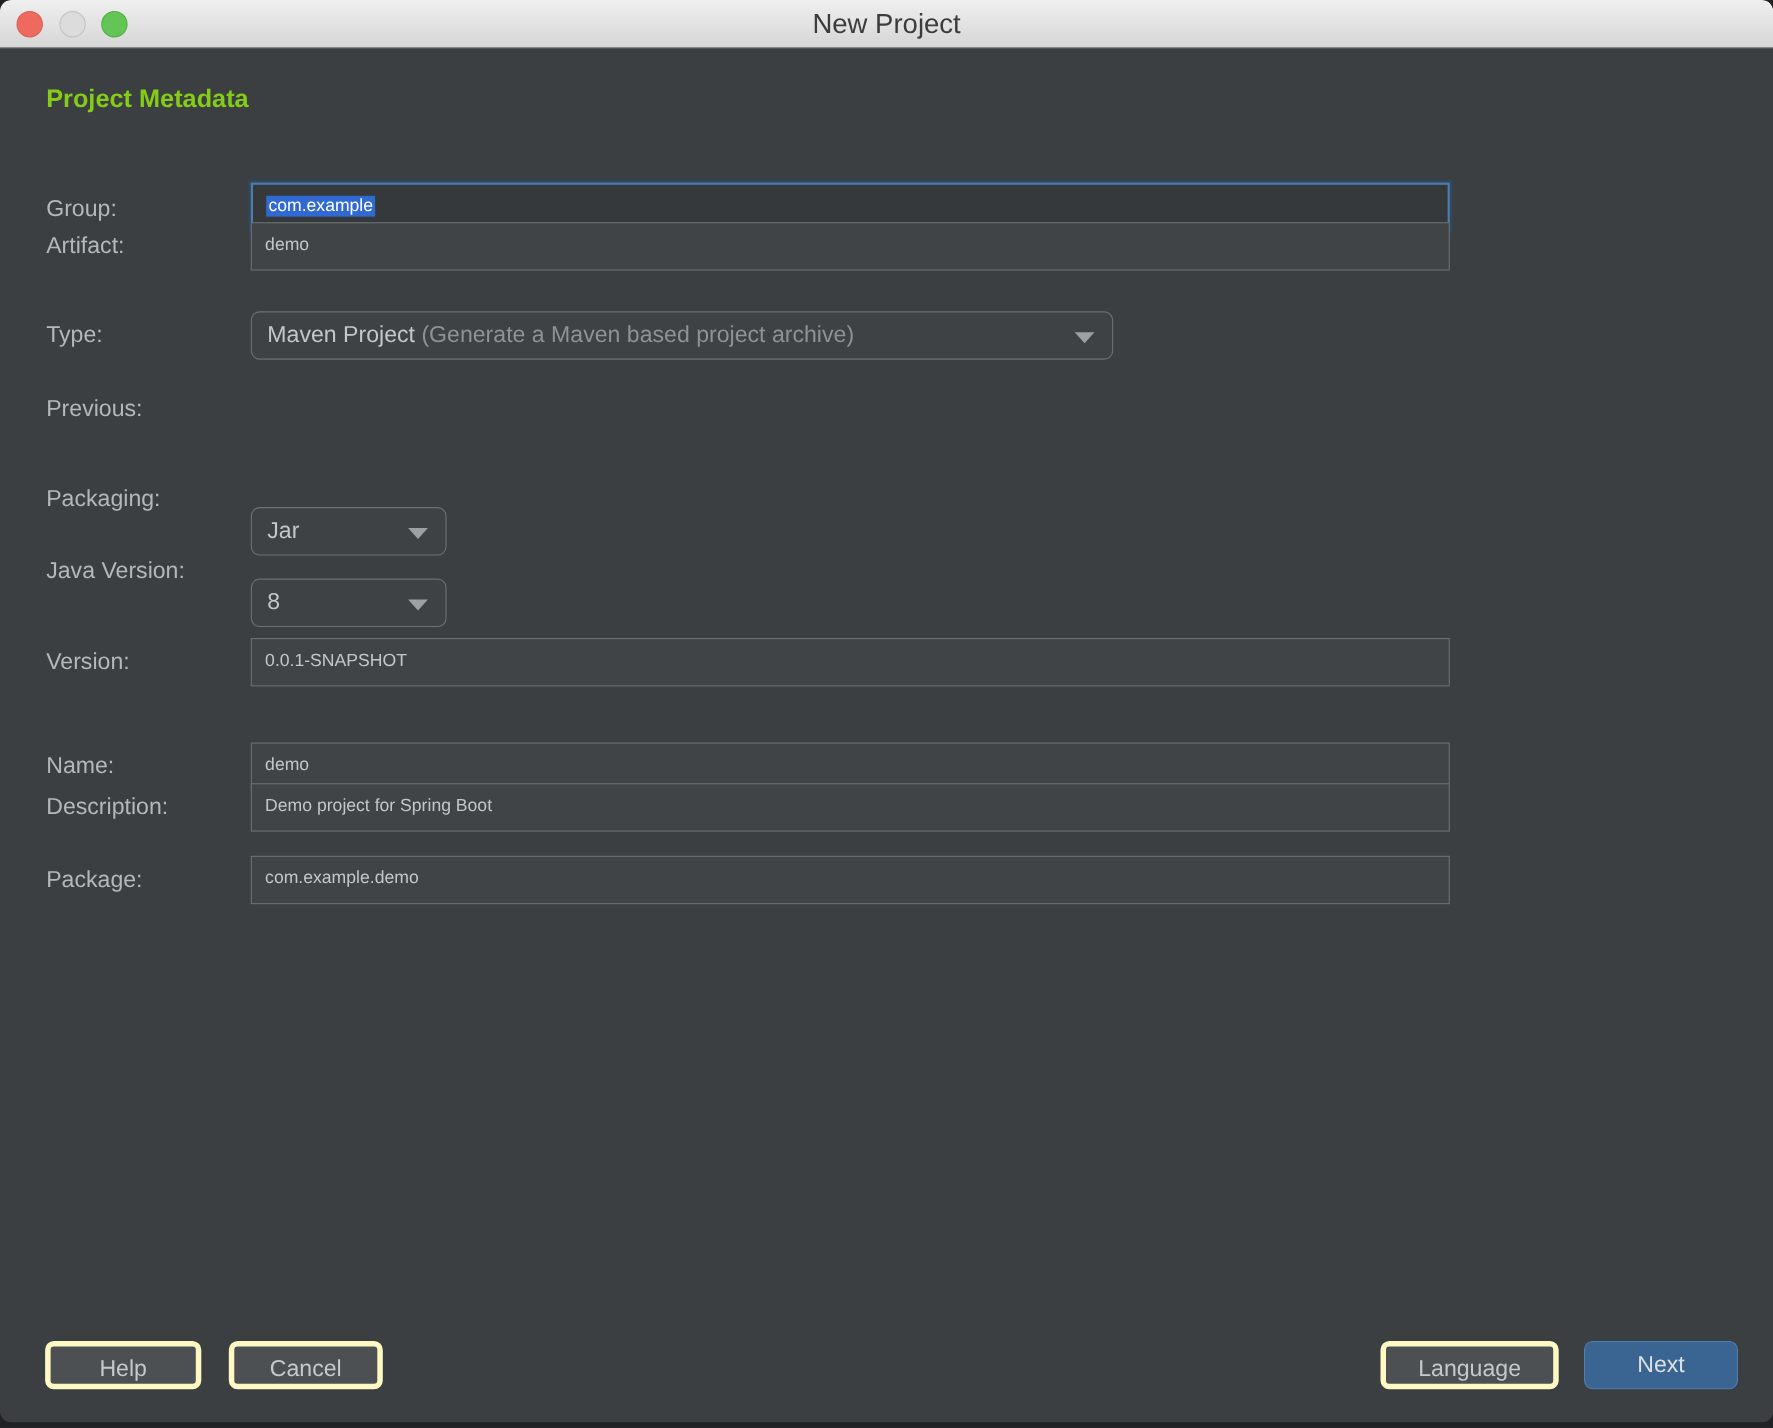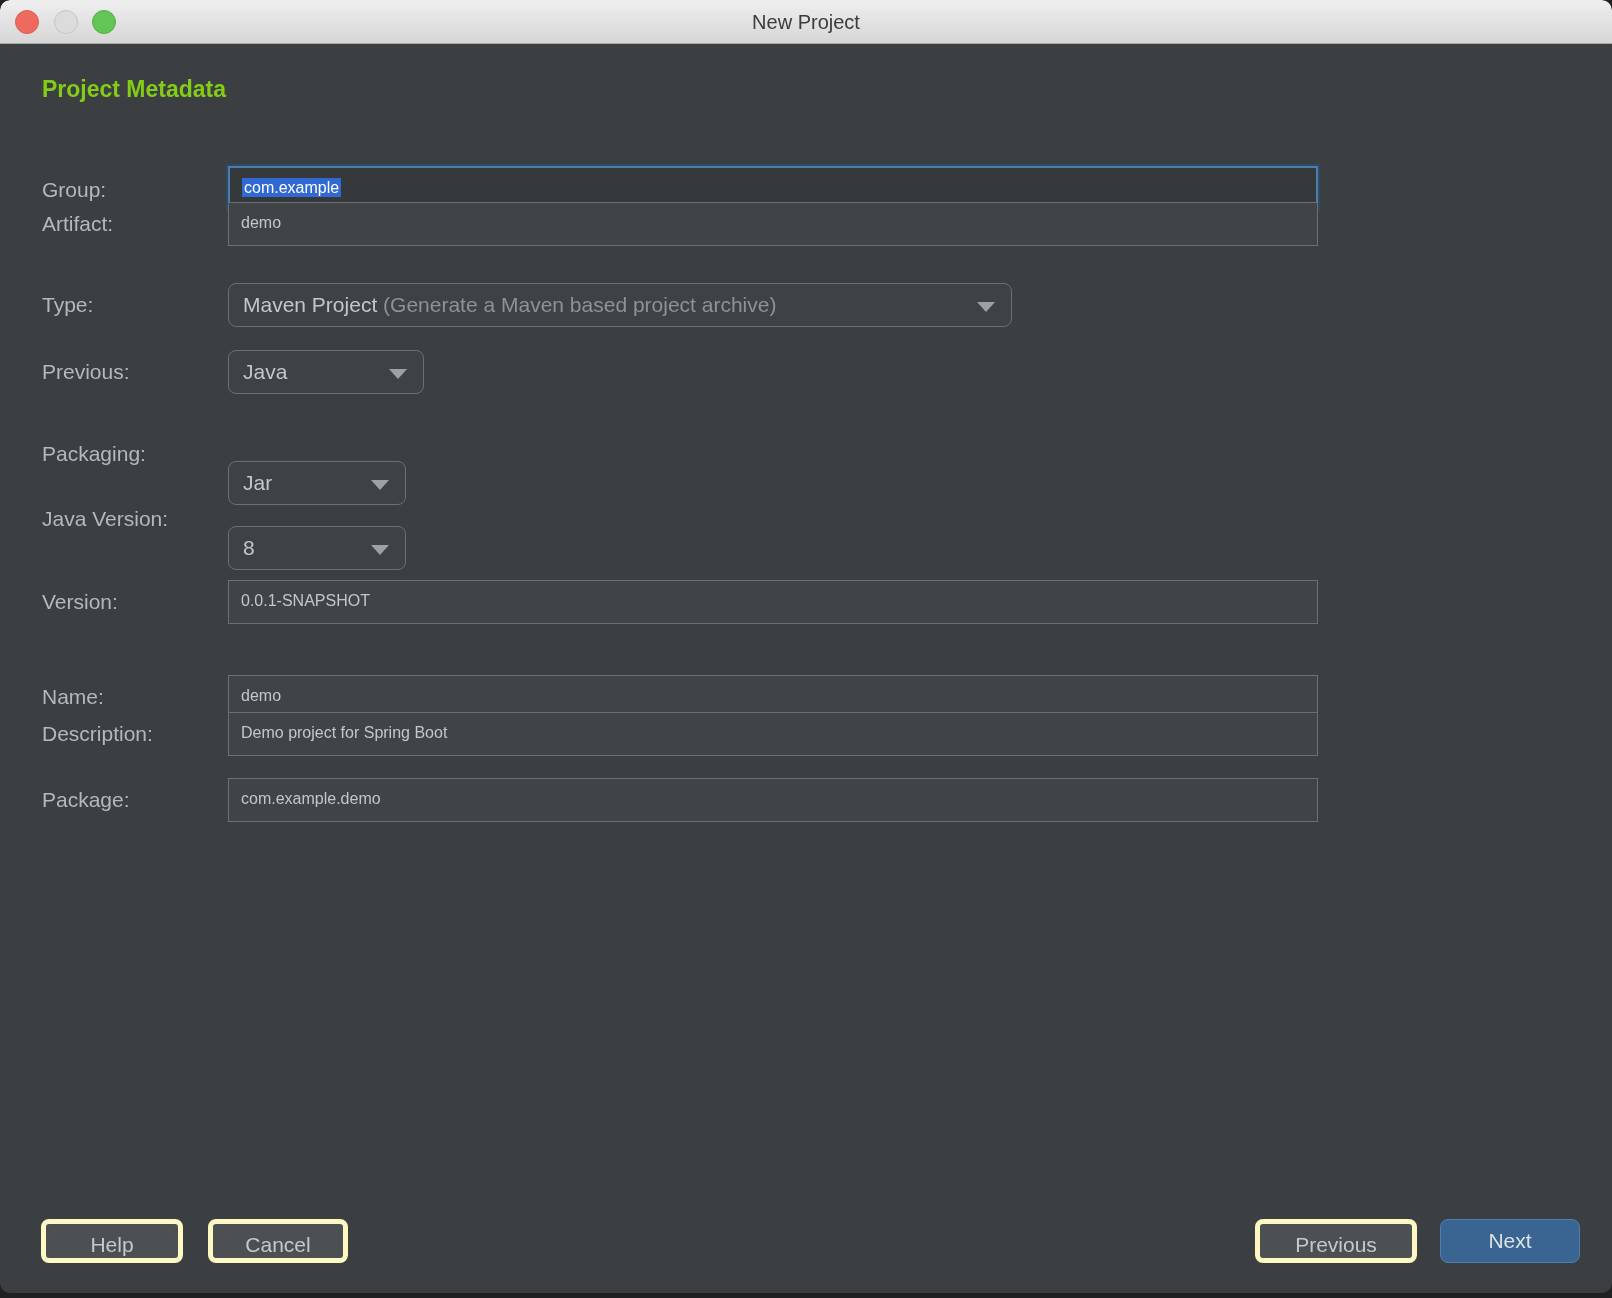--- a/index.html
+++ b/index.html
@@ -25,21 +25,21 @@
     background: linear-gradient(#efefef, #d6d6d6);
     border-bottom: 1px solid #a9a9a9;
     border-radius: 10px 10px 0 0;
   }
   .titlebar .title {
     position: absolute;
     left: 0; right: 0; top: 0;
     height: 44px;
     line-height: 44px;
     text-align: center;
-    font-size: 20px;
+    font-size: 25px;
     color: #3c3c3c;
   }
   .traffic { position: absolute; top: 10px; width: 24px; height: 24px; border-radius: 50%; }
   .traffic.close { left: 15px; background: #ee6a5f; border: 1px solid #d95f53; }
   .traffic.min   { left: 54px; background: #dcdcdc; border: 1px solid #c3c3c3; }
   .traffic.zoom  { left: 92px; background: #62c555; border: 1px solid #53ad46; }
 
   
   .heading {
     position: absolute;
@@ -171,24 +171,20 @@
 
   <div class="flabel r-type">Type:</div>
   <div class="combo w-type r-type">
     <span>Maven Project</span>
     <span> </span>
     <span class="hint">(Generate a Maven based project archive)</span>
     <span class="arrow"></span>
   </div>
 
   <div class="flabel r-language">Previous:</div>
-  <div class="combo w-lang r-language">
-    <span>Java</span>
-    <span class="arrow"></span>
-  </div>
 
   <div class="flabel r-packaging">Packaging:</div>
   <div class="combo w-pack r-packaging">
     <span>Jar</span>
     <span class="arrow"></span>
   </div>
 
   <div class="flabel r-javaver">Java Version:</div>
   <div class="combo w-pack r-javaver">
     <span>8</span>
@@ -202,16 +198,16 @@
   <div class="tfield r-name"><span>demo</span></div>
 
   <div class="flabel r-desc">Description:</div>
   <div class="tfield r-desc"><span>Demo project for Spring Boot</span></div>
 
   <div class="flabel r-package">Package:</div>
   <div class="tfield r-package"><span>com.example.demo</span></div>
 
   <div class="btn btn-help">Help</div>
   <div class="btn btn-cancel">Cancel</div>
-  <div class="btn btn-previous">Previous</div>
+  <div class="btn btn-previous">Language</div>
   <div class="btn primary btn-next">Next</div>
 
 </div>
 
 </body></html>

